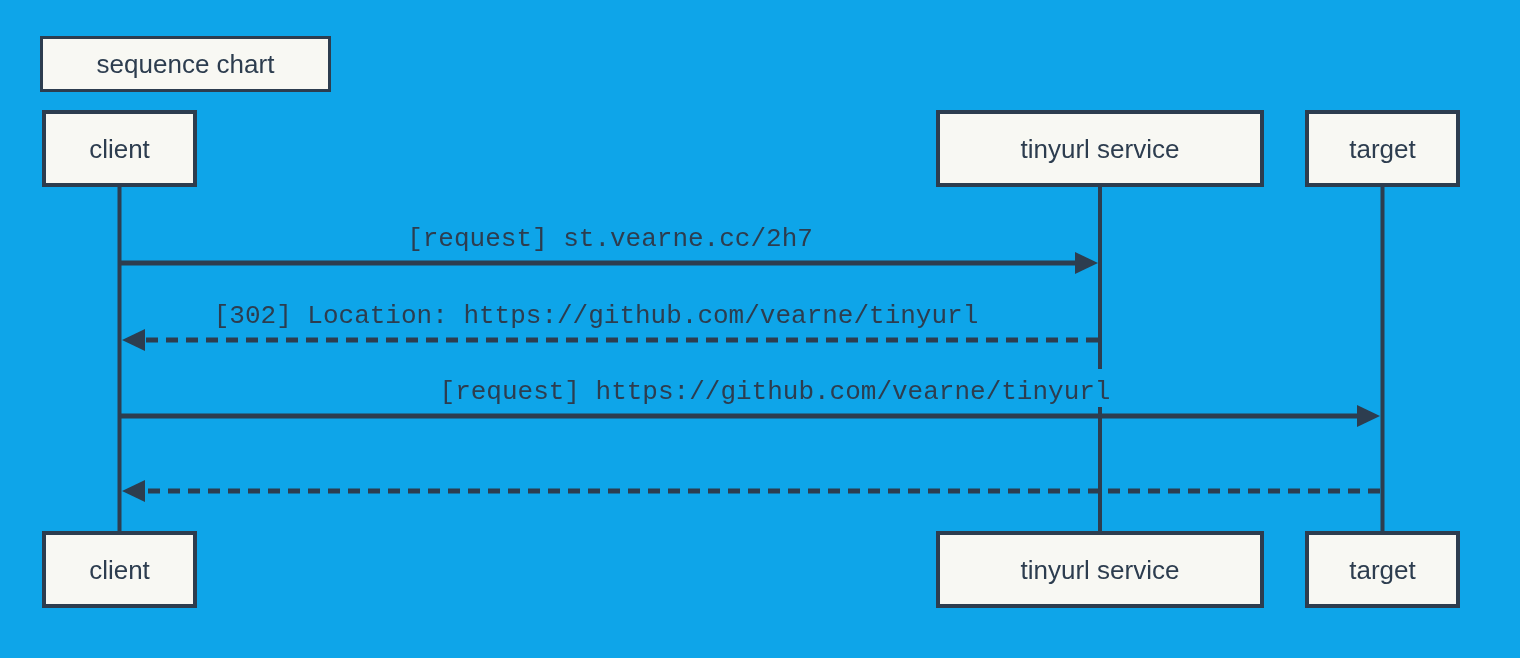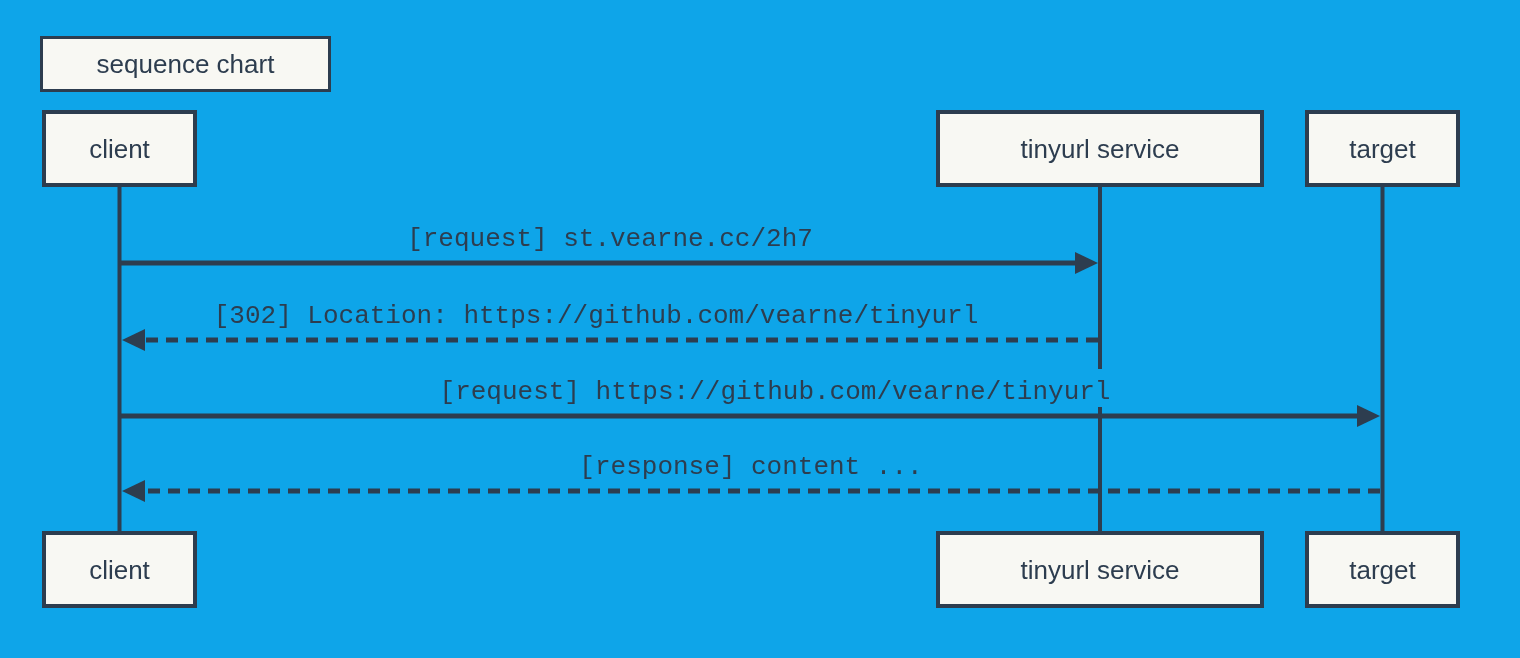--- a/index.html
+++ b/index.html
@@ -102,15 +102,14 @@
   <div class="box actor-tinyurl-bot">
     <span>tinyurl service</span>
   </div>
   <div class="box actor-target-bot">
     <span>target</span>
   </div>
 
   <div class="msg-label msg-label-1">[request] st.vearne.cc/2h7</div>
   <div class="msg-label msg-label-2">[302] Location: https://github.com/vearne/tinyurl</div>
   <div class="msg-label msg-label-3">[request] https://github.com/vearne/tinyurl</div>
-  <div class="msg-label msg-label-4">[response] content ...</div>
 
 </div>
 
 </body></html>

